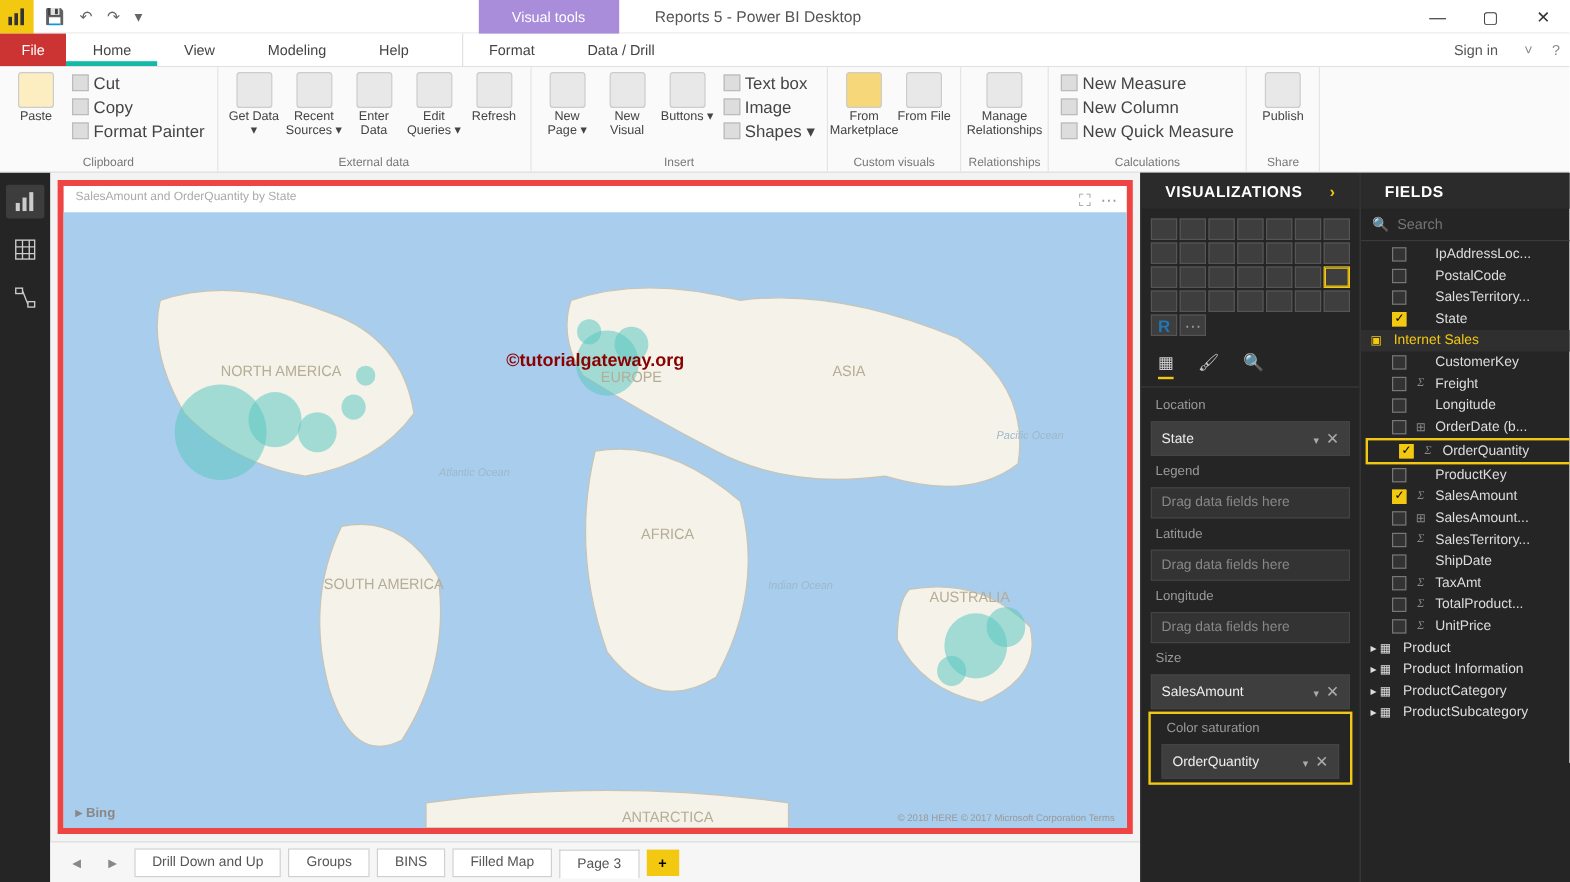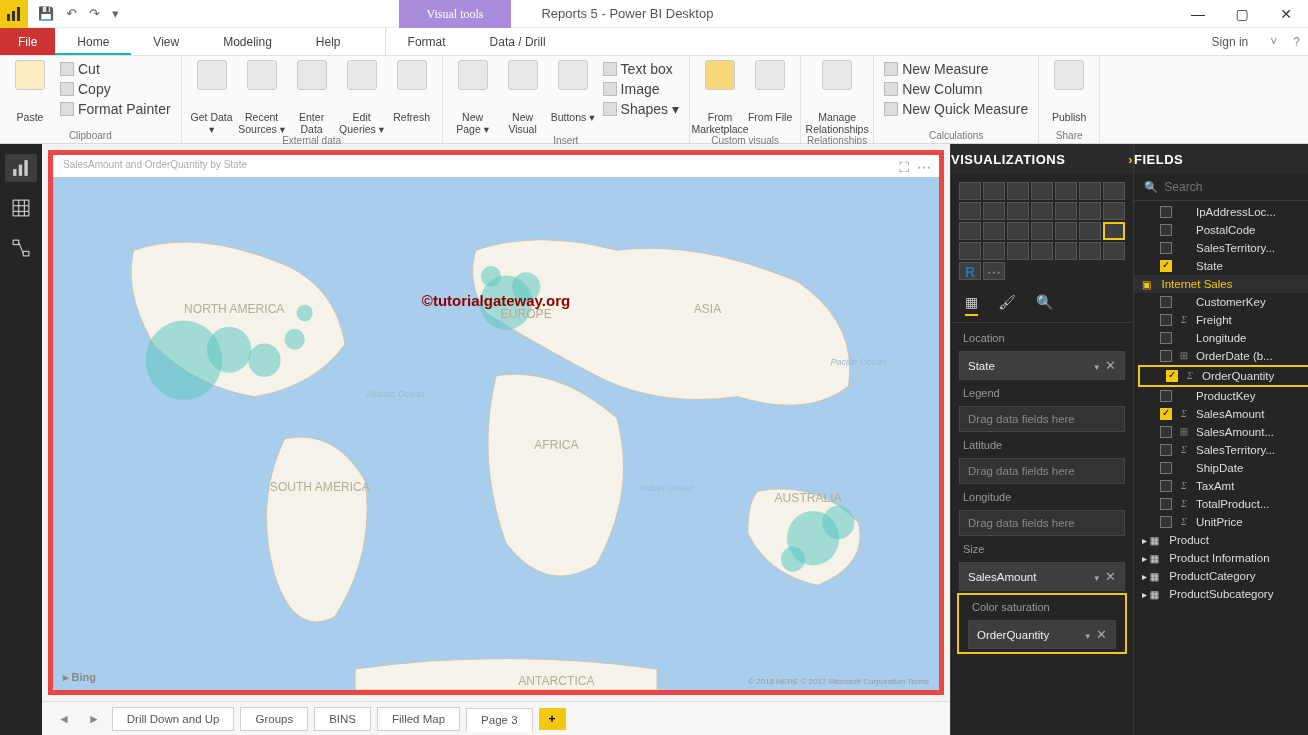--- a/index.html
+++ b/index.html
@@ -3,43 +3,43 @@
 <meta charset="utf-8">
 <style>
 * { box-sizing: border-box; margin: 0; padding: 0; font-family: "Segoe UI", Arial, sans-serif; }
 body { width: 1308px; height: 735px; overflow: hidden; background: #fff; font-size: 12px; }
 
 
 .titlebar { height: 28px; display: flex; align-items: center; background: #fff; border-bottom: 1px solid #e8e8e8; }
 .titlebar .logo { width: 28px; height: 28px; background: #f2c811; display: flex; align-items: center; justify-content: center; font-weight: bold; }
 .qat { display: flex; align-items: center; padding: 0 6px; gap: 4px; }
 .qat span { color: #666; font-size: 13px; padding: 2px 4px; cursor: pointer; }
-.vtools { background: #a98ddb; color: #fff; padding: 0 28px; height: 28px; line-height: 28px; margin-left: 270px; font-family: Liberation Serif, serif; }
+.vtools { background: #a98ddb; color: #fff; padding: 0 28px; height: 28px; line-height: 28px; margin-left: 270px; }
 .title { margin-left: 30px; color: #555; font-size: 13px; }
 .winbtns { margin-left: auto; display: flex; }
 .winbtns div { width: 44px; height: 28px; display: flex; align-items: center; justify-content: center; color: #333; cursor: pointer; font-size: 14px; }
 
 
 .tabrow { height: 28px; display: flex; align-items: stretch; background: #fff; border-bottom: 1px solid #e0e0e0; }
 .tabrow .ftab { background: #c33; color: #fff; padding: 0 18px; line-height: 28px; cursor: pointer; }
 .tabrow .tab { padding: 0 22px; line-height: 28px; cursor: pointer; color: #444; }
-.tabrow .tab.act { border-bottom: 2px solid #14b8a6; }
+.tabrow .tab.act { border-bottom: 4px solid #14b8a6; }
 .tabrow .sep { width: 1px; background: #e0e0e0; }
 .tabrow .vsep { margin-left: 22px; }
 .tabrow .signin { margin-left: auto; padding: 0 14px; line-height: 28px; color: #555; cursor: pointer; }
 .tabrow .help { padding: 0 8px; line-height: 28px; color: #888; }
 
 
 .ribbon { height: 88px; display: flex; background: #fafafa; border-bottom: 1px solid #d8d8d8; }
 .rgroup { border-right: 1px solid #e4e4e4; display: flex; flex-direction: column; align-items: center; padding: 2px 6px 0 6px; }
 .rgroup .body { display: flex; align-items: flex-start; gap: 2px; flex: 1; }
 .rgroup .lab { font-size: 10px; color: #777; padding-bottom: 2px; }
 .bigbtn { display: flex; flex-direction: column; align-items: center; justify-content: flex-start; width: 48px; padding-top: 2px; cursor: pointer; }
 .bigbtn .ic { width: 30px; height: 30px; background: #e8e8e8; border: 1px solid #ccc; border-radius: 3px; margin-bottom: 2px; }
-.bigbtn .txt { font-size: 10.5px; color: #444; text-align: center; line-height: 1.1; margin-top: 20px; }
+.bigbtn .txt { font-size: 10.5px; color: #444; text-align: center; line-height: 1.1; }
 .smcol { display: flex; flex-direction: column; gap: 2px; padding-top: 2px; }
 .smrow { display: flex; align-items: center; gap: 4px; font-size: 14px; color: #444; padding: 1px 4px; cursor: pointer; }
 .smrow .ic { width: 14px; height: 14px; background: #ddd; border: 1px solid #bbb; }
 
 
 .main { display: flex; height: calc(735px - 28px - 28px - 88px); }
 .leftrail { width: 42px; background: #252525; display: flex; flex-direction: column; align-items: center; padding-top: 10px; gap: 12px; }
 .leftrail .ritem { width: 32px; height: 28px; display: flex; align-items: center; justify-content: center; color: #ccc; cursor: pointer; border-radius: 2px; }
 .leftrail .ritem.act { background: #3d3d3d; }
 .leftrail svg { width: 18px; height: 18px; }
@@ -56,21 +56,21 @@
 
 .pagetabs { height: 34px; background: #f6f6f6; border-top: 1px solid #ddd; display: flex; align-items: center; padding: 0 10px; gap: 6px; }
 .pagetabs .nav { color: #888; padding: 0 6px; cursor: pointer; }
 .ptab { border: 1px solid #d0d0d0; background: #fff; padding: 5px 14px; font-size: 11.5px; cursor: pointer; color: #555; }
 .ptab.act { background: #fff; border-bottom-color: #fff; position: relative; top: 1px; }
 .addp { background: #f2c811; padding: 4px 10px; font-weight: bold; cursor: pointer; }
 
 
 .panes { width: 358px; display: flex; background: #252525; color: #ccc; }
 .pane { flex: 1; display: flex; flex-direction: column; border-left: 1px solid #3a3a3a; }
-.pane .phdr { height: 30px; background: #2b2b2b; display: flex; align-items: center; padding: 0 0; font-weight: 600; font-size: 13px; color: #f2c811; letter-spacing: 0.5px; justify-content: space-between; }
+.pane .phdr { height: 30px; background: #2b2b2b; display: flex; align-items: center; padding: 0 20px; font-weight: 600; font-size: 13px; color: #f2c811; letter-spacing: 0.5px; justify-content: space-between; }
 .pane .phdr span.t { color: #fff; }
 .pane .pbody { flex: 1; overflow: hidden; font-size: 11.5px; }
 
 .vizgrid { display: grid; grid-template-columns: repeat(7, 22px); gap: 2px; padding: 8px; }
 .vizgrid .v { width: 22px; height: 18px; background: #3e3e3e; border: 1px solid #555; cursor: pointer; }
 .vizgrid .v.sel { border: 1px solid #f2c811; box-shadow: inset 0 0 0 1px #f2c811; }
 .vizgrid .txt { color: #999; font-size: 14px; line-height: 18px; text-align: center; }
 .vizgrid .r { color: #1f77b4; font-weight: bold; }
 
 .fmt-tabs { display: flex; gap: 20px; padding: 6px 14px; border-bottom: 1px solid #3a3a3a; }

